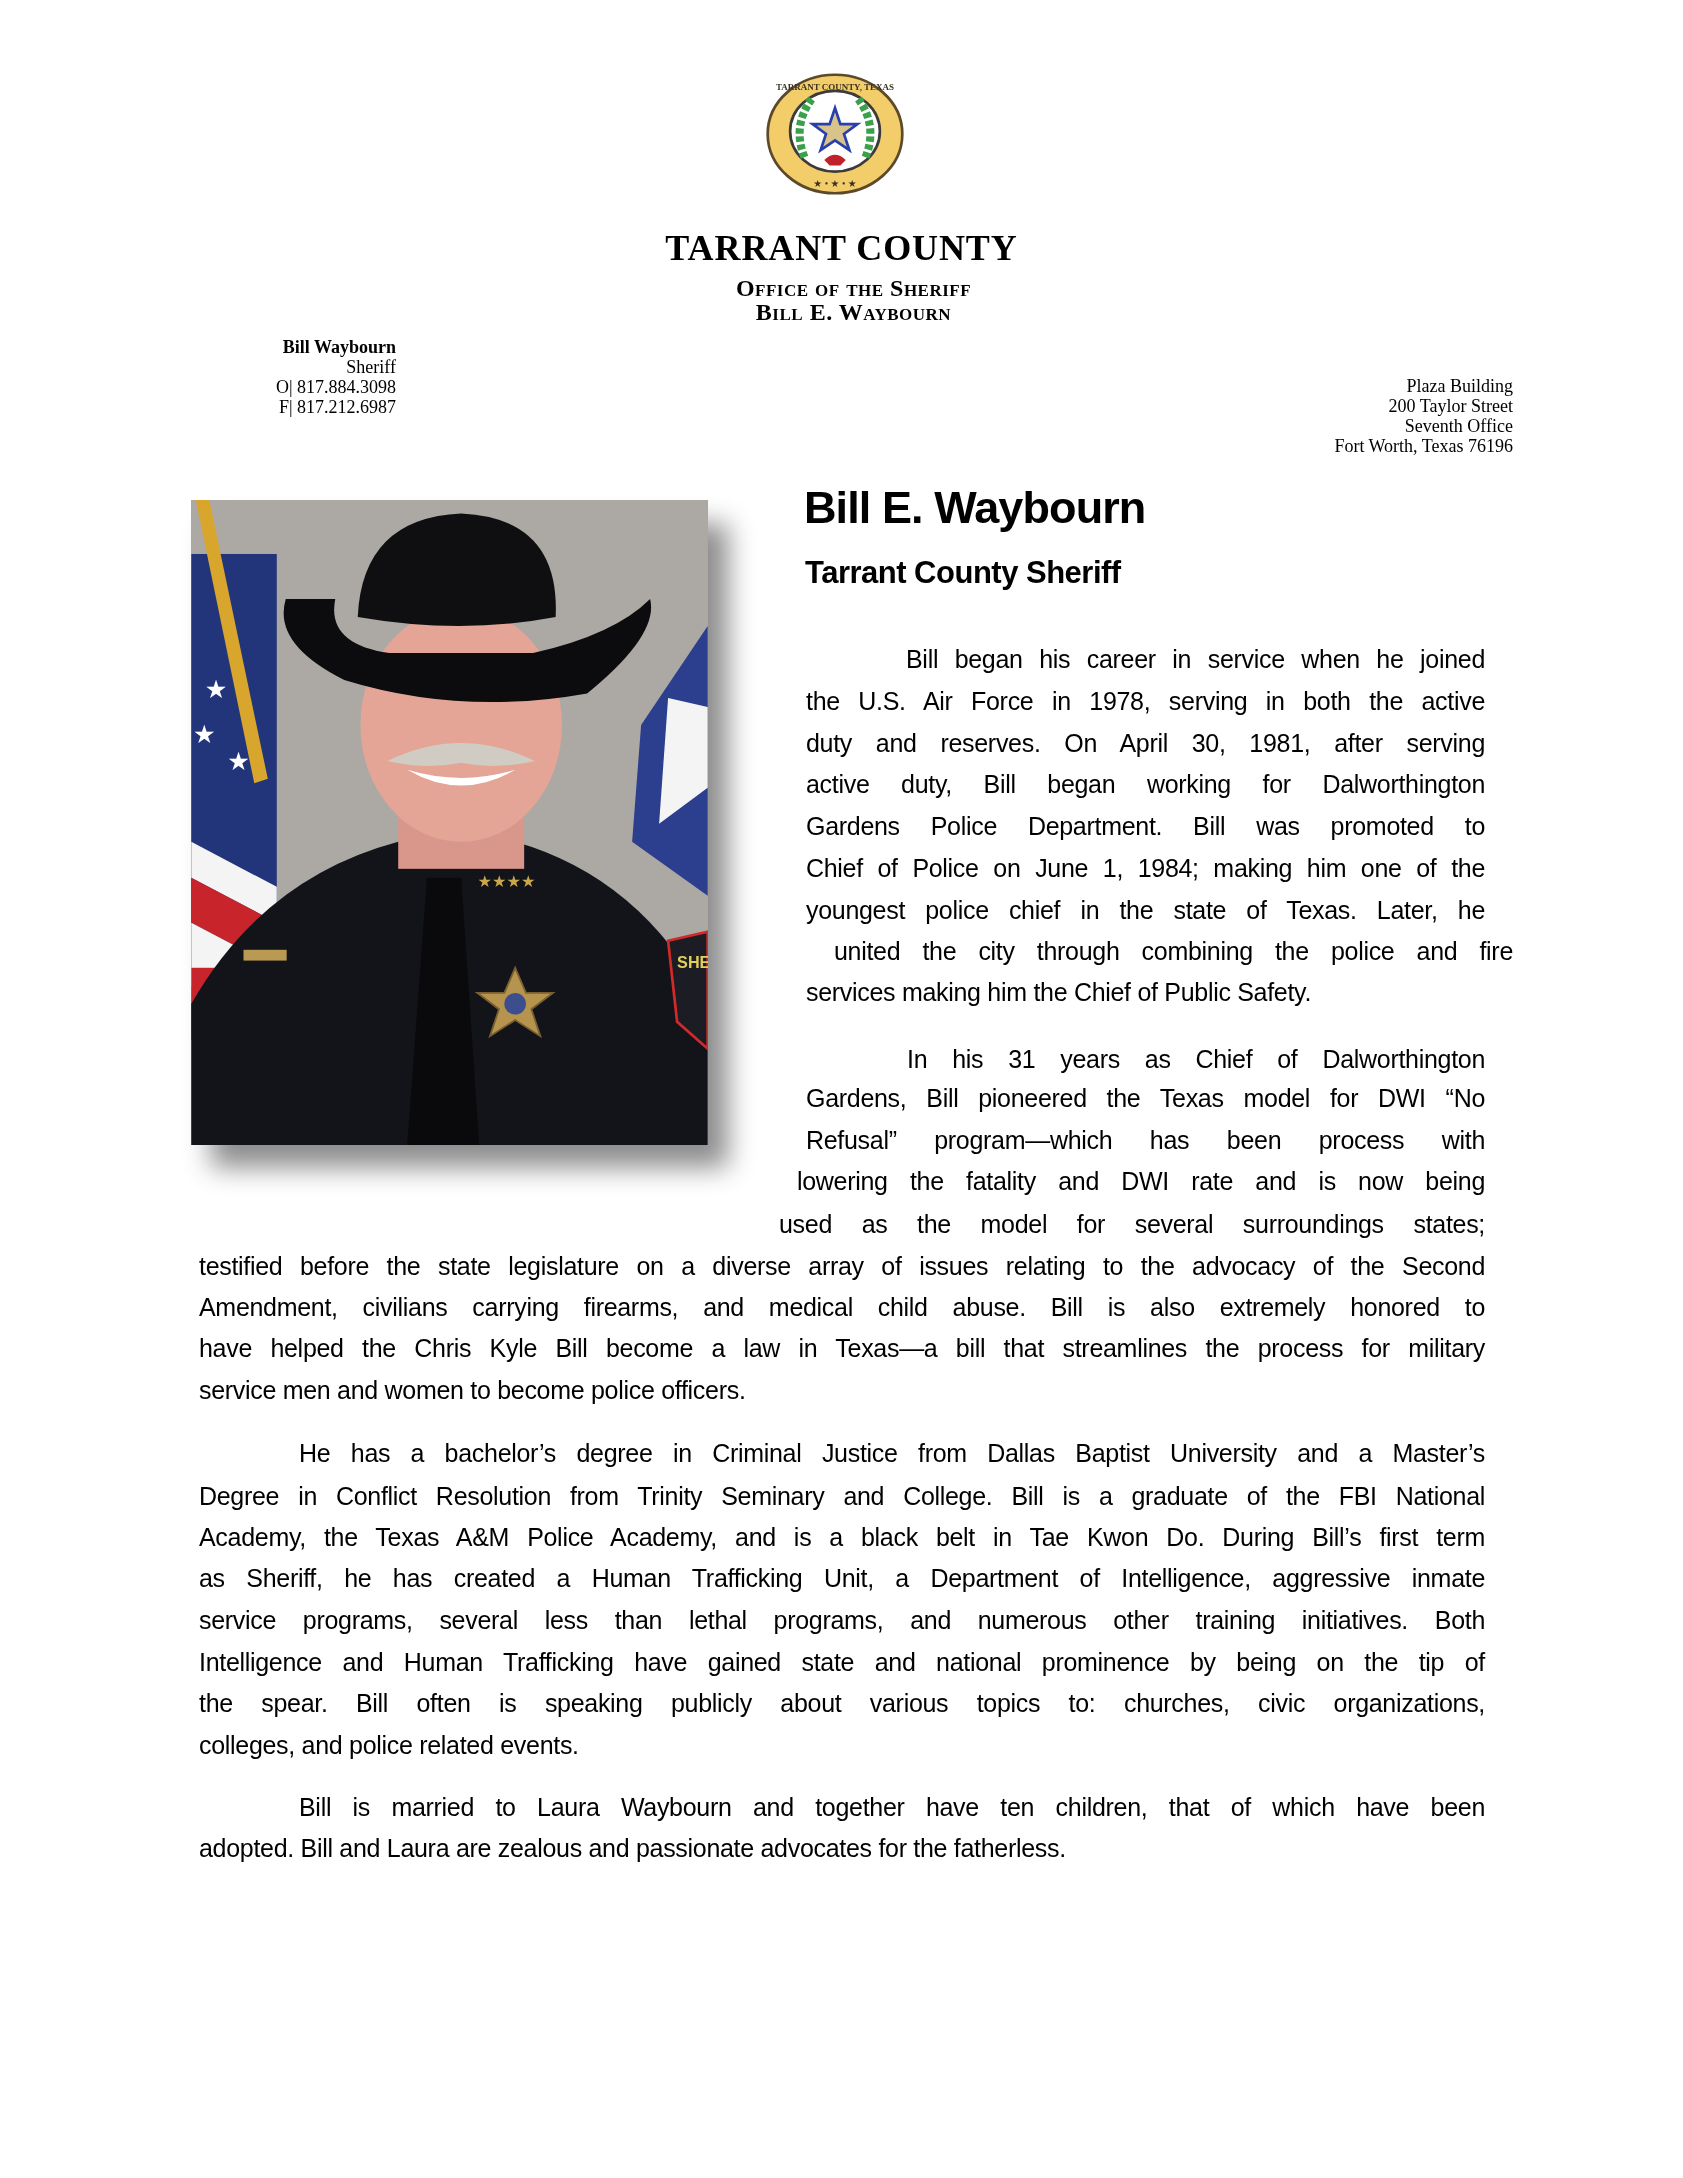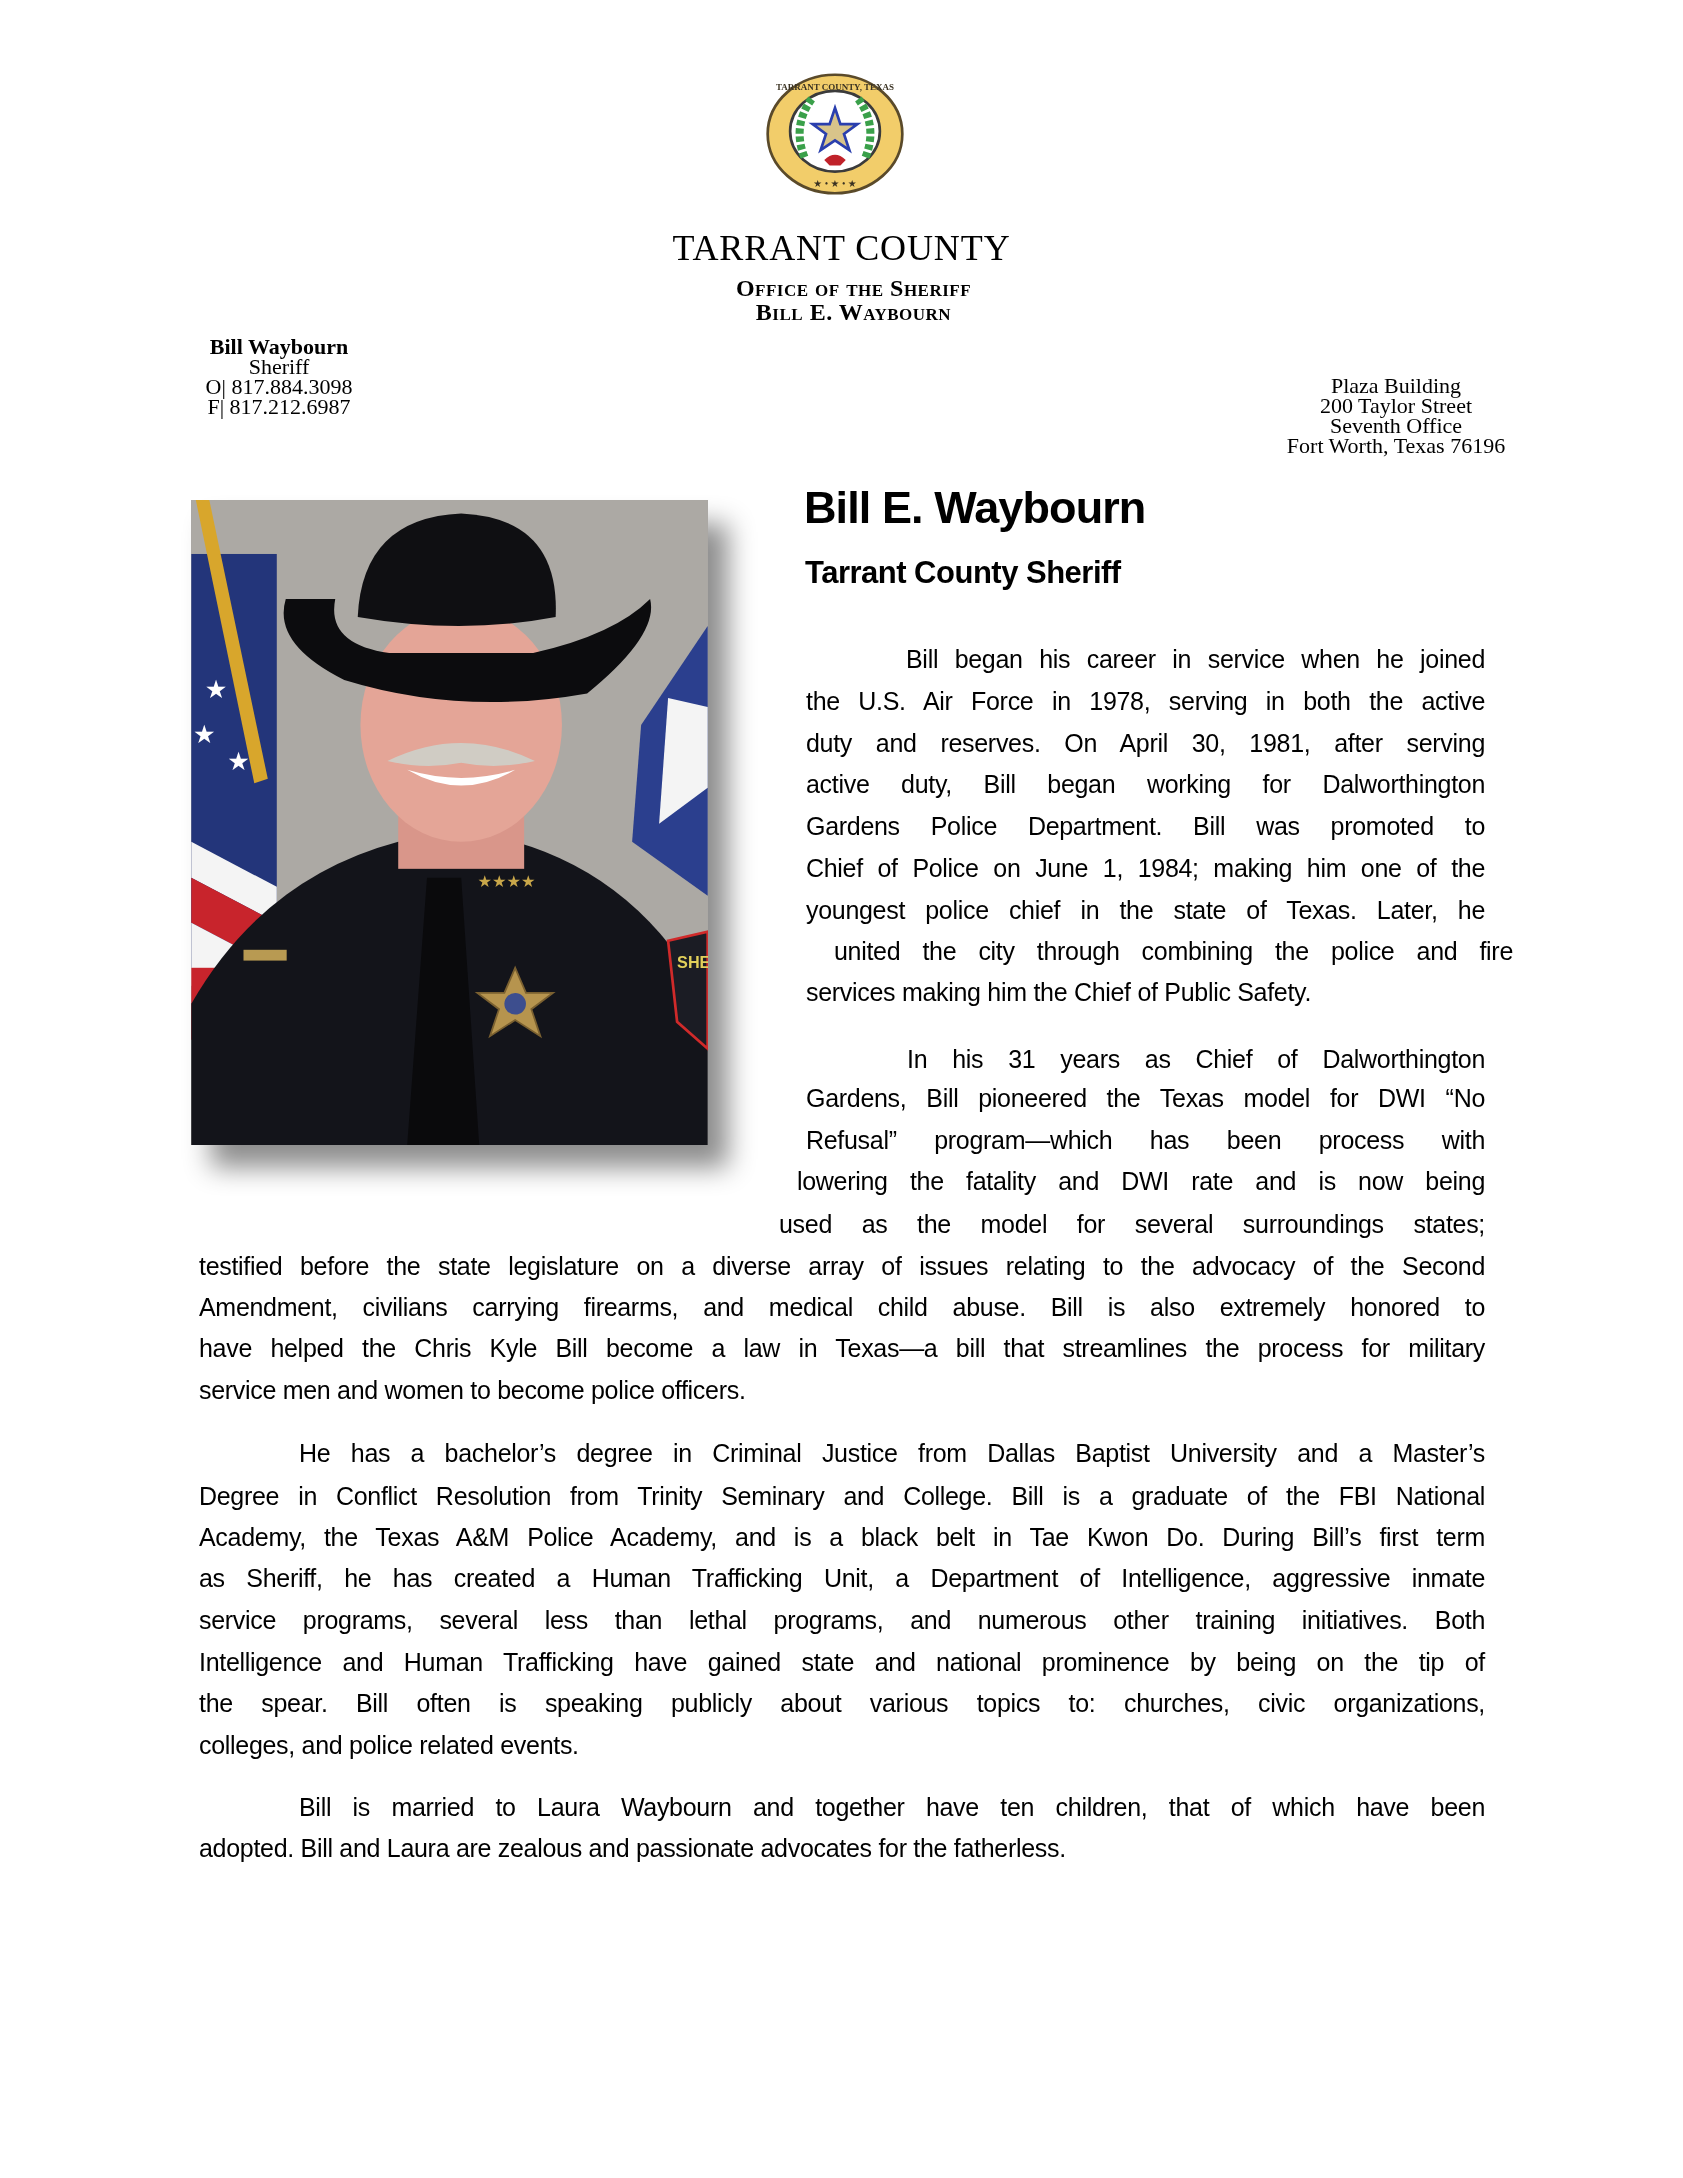--- a/index.html
+++ b/index.html
@@ -4,26 +4,26 @@
 <style>
   html, body { margin: 0; padding: 0; background: #ffffff; }
   body { width: 1683px; height: 2178px; position: relative; overflow: hidden; color: #000; }
   .abs { position: absolute; }
   .serif { font-family: "Liberation Serif", "DejaVu Serif", serif; }
   .sans { font-family: "Liberation Sans", "DejaVu Sans", sans-serif; }
 
   
   .seal { left: 765px; top: 72px; width: 140px; height: 124px; }
 
-  .county-title { left: 0; width: 1683px; top: 227px; text-align: center; font-size: 36px; font-weight: normal; letter-spacing: 0.9px; }
+  .county-title { left: 0; width: 1683px; top: 227px; text-align: center; font-size: 36px; font-weight: bold; letter-spacing: 0.9px; }
   .office-line { left: 0; width: 1683px; text-align: center; font-size: 24px; font-weight: bold; font-variant: small-caps; letter-spacing: 0.5px; padding-left: 12px; }
   .office-1 { top: 275px; }
   .office-2 { top: 299px; }
 
-  .contact { width: 234px; text-align: center; font-size: 22px; line-height: 20px; }
+  .contact { width: 234px; text-align: right; font-size: 18px; line-height: 20px; }
   .contact-left { left: 162px; top: 337px; }
   .contact-right { left: 1279px; top: 337px; margin-top: 39px; }
   .contact .bold { font-weight: bold; }
 
   
   .photo-shadow { left: 191px; top: 500px; width: 517px; height: 645px; box-shadow: 20px 23.4px 25px rgba(0,0,0,0.45); }
   .photo { left: 191px; top: 500px; width: 517px; height: 645px; overflow: hidden; background: #aaa8a4; }
 
   .name-title { left: 804px; top: 482px; font-size: 45px; font-weight: bold; letter-spacing: -0.9px; white-space: nowrap; }
   .sub-title { left: 805px; top: 555px; font-size: 31px; font-weight: bold; letter-spacing: -0.5px; white-space: nowrap; }

